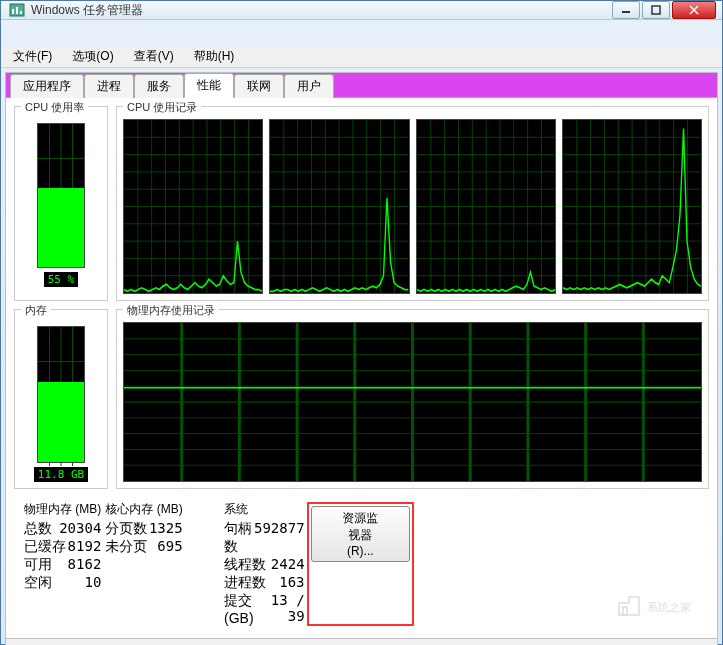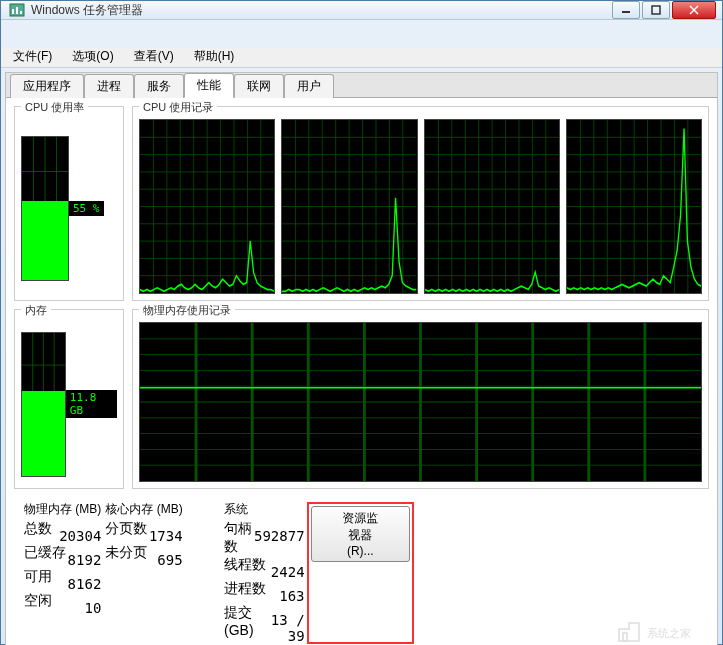--- a/index.html
+++ b/index.html
@@ -12,57 +12,57 @@
 .titlebar .title { flex: 1; color: #333; font-size: 12px; }
 .winbtns { display: flex; gap: 2px; margin-right: 4px; }
 .winbtn { width: 28px; height: 18px; border: 1px solid #8aa; border-radius: 2px; display: flex; align-items: center; justify-content: center; font-size: 10px; background: linear-gradient(to bottom, #f8fbfe, #d6e6f7); color: #333; }
 .winbtn.close { width: 44px; background: linear-gradient(to bottom, #f08080, #d02020); border-color: #a01010; color: #fff; }
 
 .menubar { height: 20px; display: flex; align-items: flex-end; padding: 0 4px; gap: 4px; background: #f0f0f0; border-bottom: 1px solid #d0d0d0; margin-top: 28px; }
 .menuitem { padding: 2px 8px; cursor: default; }
 
 .client { flex: 1; background: #fff; margin: 4px; border: 1px solid #c0c0c0; display: flex; flex-direction: column; position: relative; }
 
-.tabstrip { height: 24px; display: flex; align-items: flex-end; padding: 2px 4px 0 4px; background: #e5e5e5; }
+.tabstrip { height: 24px; display: flex; align-items: flex-end; padding: 2px 4px 0 4px; background: #d946ef; }
 .tab { padding: 3px 12px; border: 1px solid #aaa; border-bottom: none; margin-right: 0; background: #f3f3f3; border-radius: 3px 3px 0 0; font-size: 12px; cursor: default; position: relative; top: 1px; }
 .tab.active { background: #fff; border-bottom: 1px solid #fff; z-index: 2; }
 
 .tabcontent { flex: 1; border-top: 1px solid #aaa; padding: 8px; display: flex; flex-direction: column; gap: 8px; overflow: hidden; }
 
 .toprow { display: flex; gap: 8px; height: 195px; }
 .midrow { display: flex; gap: 8px; height: 180px; }
 
 .groupbox { border: 1px solid #ccc; position: relative; padding: 12px 6px 6px 6px; }
 .groupbox > .legend { position: absolute; top: -7px; left: 6px; background: #fff; padding: 0 4px; font-size: 11px; color: #333; }
 
-.gauge-box { width: 110px; display: flex; flex-direction: row; align-items: center; }
+.gauge-box { width: 94px; display: flex; flex-direction: column; align-items: center; }
 .gauge { width: 48px; height: 145px; border: 1px solid #444; background: #000; position: relative; margin-top: 4px; }
 .gauge-fill { position: absolute; bottom: 0; left: 0; right: 0; background: #00ff00; }
 .gauge-grid { position: absolute; inset: 0; }
 .gauge-label { color: #00ff00; font-family: monospace; font-size: 11px; margin-top: 4px; background: #000; padding: 1px 4px; }
 
 .history-box { flex: 1; }
 .charts-row { display: flex; gap: 6px; height: 100%; }
 .chart { flex: 1; border: 1px solid #444; background: #000; position: relative; }
 .chart svg { width: 100%; height: 100%; }
 .chart.single { width: 100%; }
 
 .stats-row { display: flex; gap: 30px; padding: 4px 10px; }
 .stats-col { display: flex; flex-direction: row; gap: 2px; min-width: 170px; }
 .stats-header { font-size: 12px; margin-bottom: 2px; }
 .stats-line { display: flex; justify-content: space-between; font-size: 14px; }
 .stats-key { text-align: left; }
-.stats-val { text-align: right; font-family: monospace; margin-top: 8px; }
+.stats-val { text-align: right; font-family: monospace; }
 
 .resource-btn { padding: 3px 30px; border: 1px solid #888; background: linear-gradient(to bottom, #fdfdfd, #e5e5e5); border-radius: 3px; cursor: default; font-size: 12px; margin-top: 20px; }
 .highlight-box { border: 2px solid #ff3030; padding: 2px; display: inline-block; }
 
 .statusbar { height: 22px; border-top: 1px solid #c0c0c0; display: flex; align-items: center; padding: 0 8px; gap: 40px; background: #f0f0f0; font-size: 12px; }
 
-.watermark { position: absolute; right: 10px; bottom: 28px; opacity: 0.4; }
+.watermark { position: absolute; right: 10px; bottom: 36px; opacity: 0.4; }
 </style>
 </head>
 <body>
 
 <div class="window">
 
   <div class="titlebar">
     <span class="icon">
       <svg viewBox="0 0 16 16">
           <rect x="1" y="2" width="14" height="12" fill="#5a9" stroke="#274"></rect>
@@ -298,21 +298,21 @@
             <div class="stats-line">
                 <span class="stats-key">空闲</span>
                 <span class="stats-val">10</span>
               </div>
           </div>
           <div style="height:8px"></div>
           <div>
             <div class="stats-header">核心内存 (MB)</div>
             <div class="stats-line">
                 <span class="stats-key">分页数</span>
-                <span class="stats-val">1734</span>
+                <span class="stats-val">1325</span>
               </div>
             <div class="stats-line">
                 <span class="stats-key">未分页</span>
                 <span class="stats-val">695</span>
               </div>
           </div>
         </div>
 
         <div class="stats-col" style="width:190px">
           <div>

